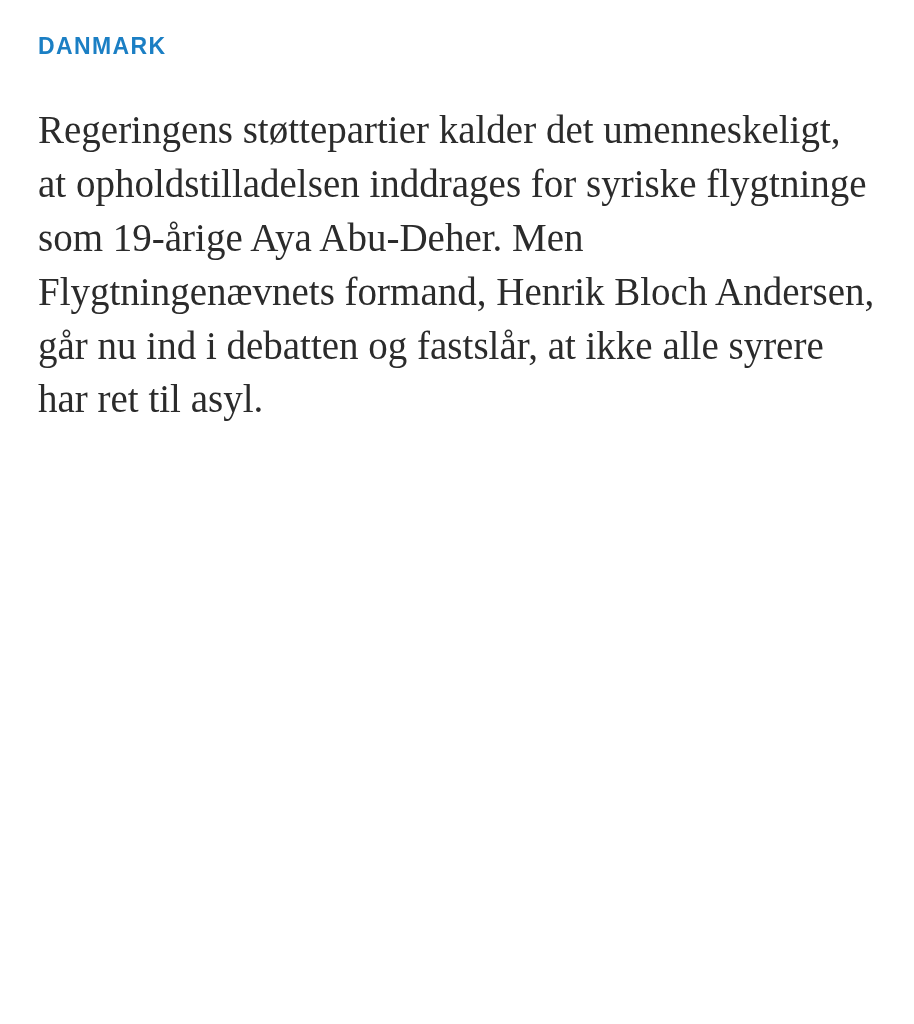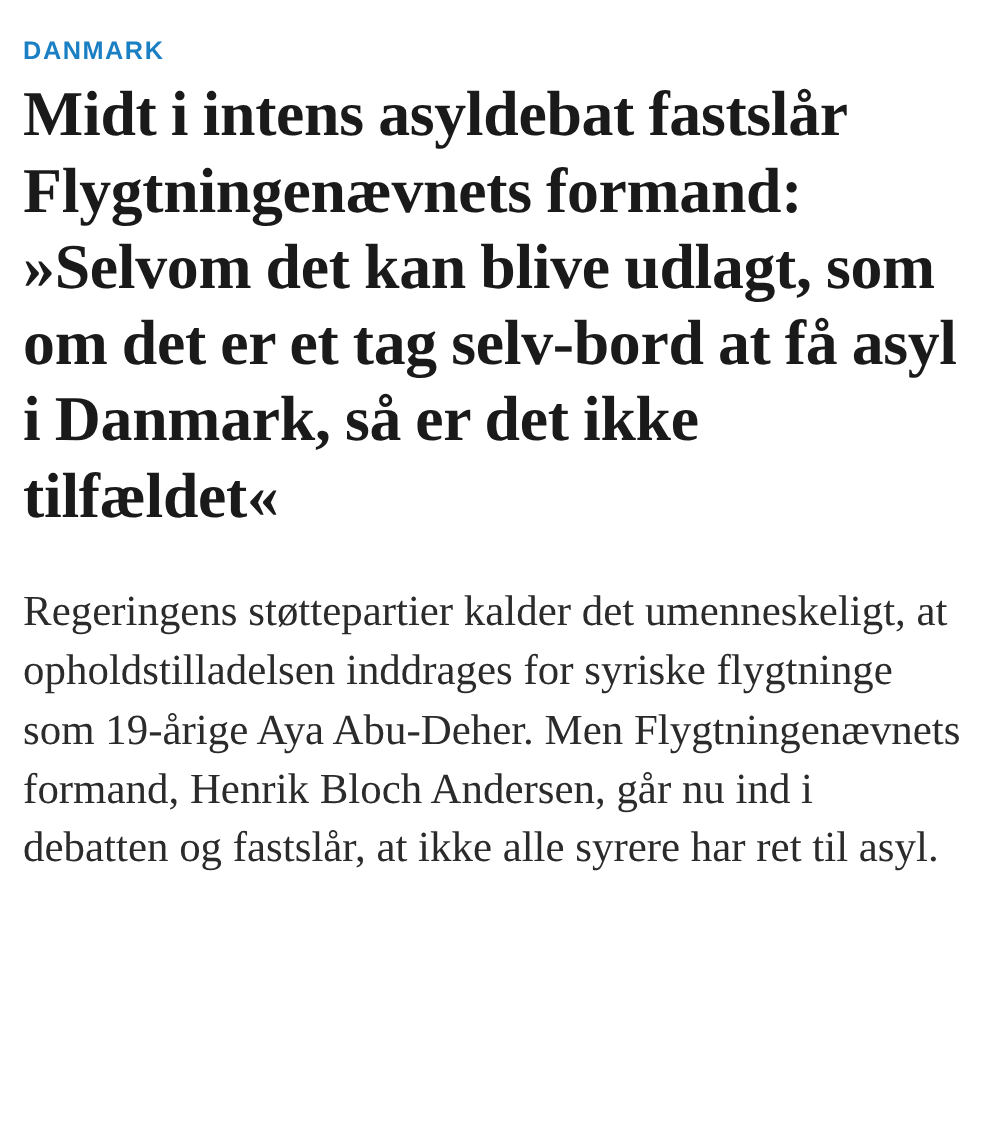--- a/index.html
+++ b/index.html
@@ -11,21 +11,21 @@
     height: 1024px;
     background: #ffffff;
     font-family: "Liberation Serif", serif;
     -webkit-font-smoothing: antialiased;
   }
 
   .article {
     box-sizing: border-box;
     width: 914px;
     height: 984px;
-    padding: 34px 38px 0 21px;
+    padding: 34px 38px 0 38px;
     background: #ffffff;
   }
 
   .kicker {
     font-family: "Liberation Sans", sans-serif;
     font-weight: 700;
     font-size: 23px;
     letter-spacing: 0.06em;
     color: #1b7fc4;
     text-transform: uppercase;
@@ -53,17 +53,16 @@
     margin: 44px 0 0 0;
   }
 </style>
 </head>
 <body>
 
 <div class="article">
 
   <div class="kicker">DANMARK</div>
 
-  <h1 class="headline">Midt i intens asyldebat fastslår Flygtningenævnets formand: »Selvom det kan blive udlagt, som om det er et tag selv-bord at få asyl i Danmark, så er det ikke tilfældet«</h1>
 
   <p class="standfirst">Regeringens støttepartier kalder det umenneskeligt, at opholdstilladelsen inddrages for syriske flygtninge som 19-årige Aya Abu-Deher. Men Flygtningenævnets formand, Henrik Bloch Andersen, går nu ind i debatten og fastslår, at ikke alle syrere har ret til asyl.</p>
 
 </div>
 
 </body></html>

